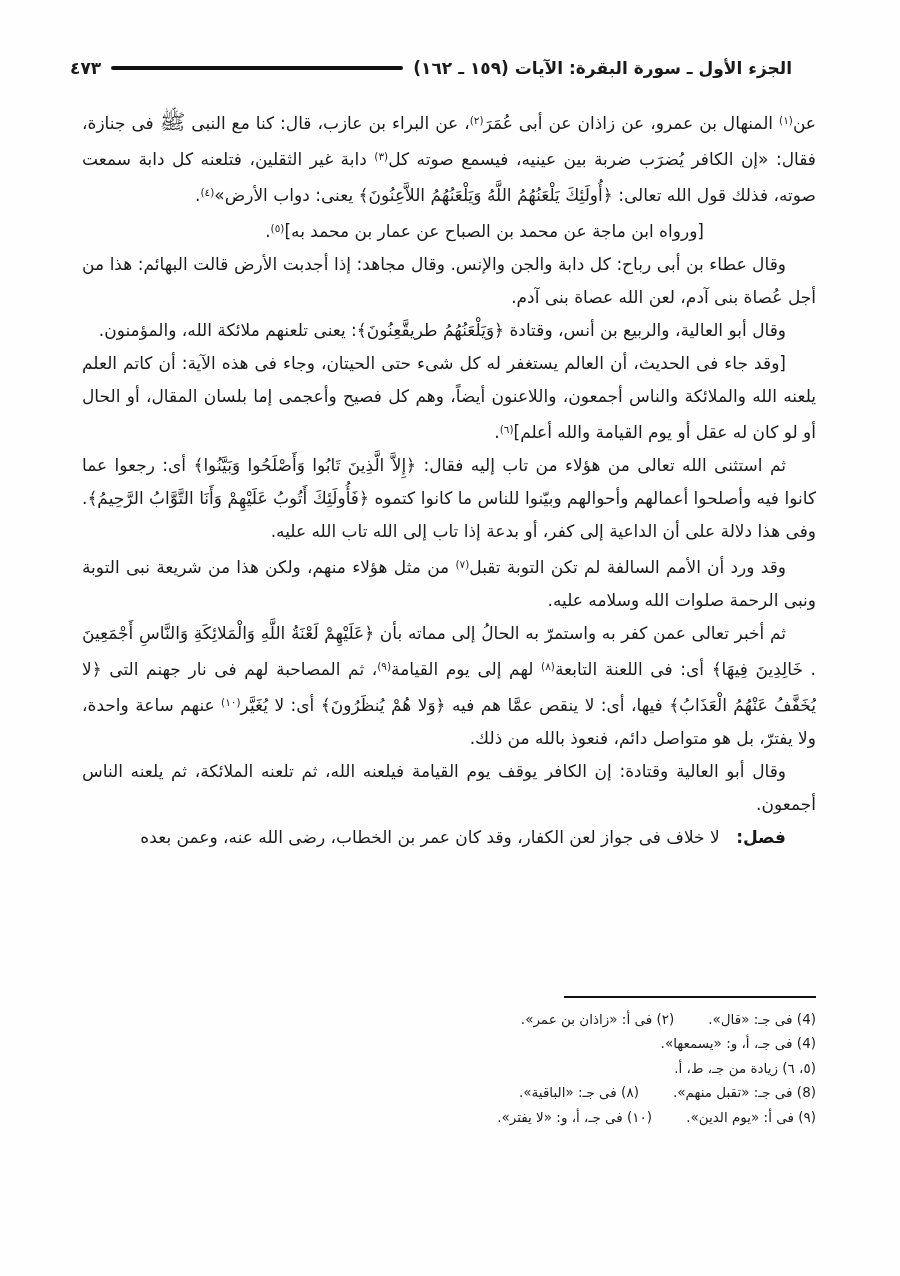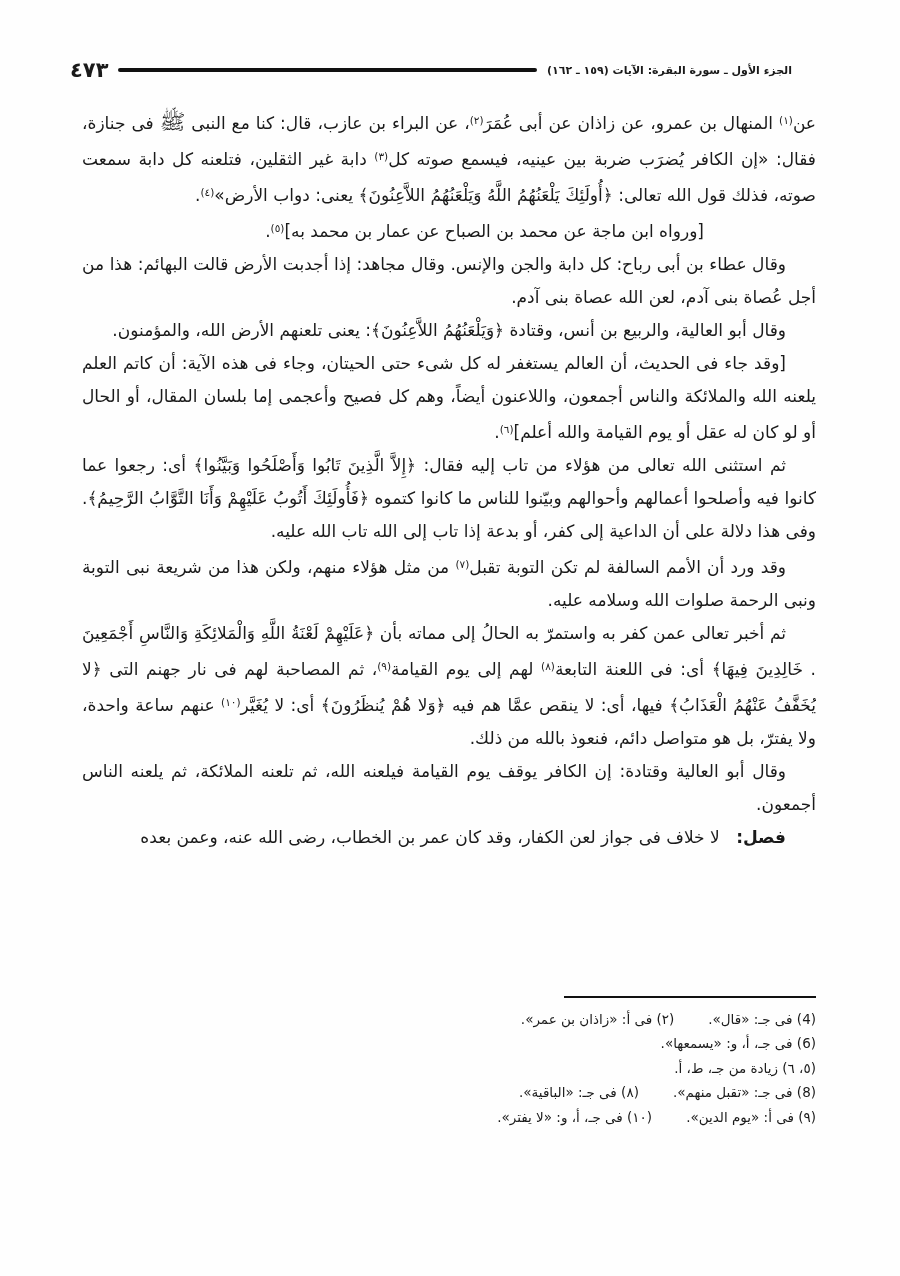--- a/index.html
+++ b/index.html
@@ -17,33 +17,33 @@
     direction: rtl;
   }
   
   .page-header {
     position: absolute;
     top: 58px; right: 108px; left: 70px;
     display: flex; align-items: center;
     direction: rtl;
   }
   .header-title {
-    font-size: 11px; font-weight: bold;
+    font-size: 17px; font-weight: bold;
     white-space: nowrap;
     letter-spacing: 0;
   }
   .header-rule {
     flex: 1 1 auto;
     height: 3.5px;
     background: #111;
     margin: 0 10px;
     border-radius: 2px;
   }
   .page-number {
-    font-size: 21px; font-weight: bold;
+    font-size: 17px; font-weight: bold;
     white-space: nowrap;
   }
   
   .body-text {
     position: absolute;
     top: 104px; right: 84px; left: 82px;
     height: 888px;
     overflow: hidden;
     font-size: 17px;
     line-height: 33px;
@@ -91,38 +91,38 @@
   <header class="page-header">
     <h1 class="header-title">الجزء الأول ـ سورة البقرة: الآيات (١٥٩ ـ ١٦٢)</h1>
     <div class="header-rule"></div>
     <div class="page-number">٤٧٣</div>
   </header>
 
   <main class="body-text">
       <p class="para indent-none"><span class="seg-normal">عن</span><span class="seg-sup">(١)</span><span class="seg-normal"> المنهال بن عمرو، عن زاذان عن أبى عُمَرَ</span><span class="seg-sup">(٢)</span><span class="seg-normal">، عن البراء بن عازب، قال: كنا مع النبى </span><span class="seg-saw">ﷺ</span><span class="seg-normal"> فى جنازة، فقال: «إن الكافر يُضرَب ضربة بين عينيه، فيسمع صوته كل</span><span class="seg-sup">(٣)</span><span class="seg-normal"> دابة غير الثقلين، فتلعنه كل دابة سمعت صوته، فذلك قول الله تعالى: </span><span class="seg-quran">﴿أُولَئِكَ يَلْعَنُهُمُ اللَّهُ وَيَلْعَنُهُمُ اللاَّعِنُونَ﴾</span><span class="seg-normal"> يعنى: دواب الأرض»</span><span class="seg-sup">(٤)</span><span class="seg-normal">.</span></p>
       <p class="para indent-deep"><span class="seg-normal">[ورواه ابن ماجة عن محمد بن الصباح عن عمار بن محمد به]</span><span class="seg-sup">(٥)</span><span class="seg-normal">.</span></p>
       <p class="para indent-normal"><span class="seg-normal">وقال عطاء بن أبى رباح: كل دابة والجن والإنس. وقال مجاهد: إذا أجدبت الأرض قالت البهائم: هذا من أجل عُصاة بنى آدم، لعن الله عصاة بنى آدم.</span></p>
-      <p class="para indent-normal"><span class="seg-normal">وقال أبو العالية، والربيع بن أنس، وقتادة </span><span class="seg-quran">﴿وَيَلْعَنُهُمُ اللاَّعِنُونَ﴾</span><span class="seg-normal">: يعنى تلعنهم الأرض الله، والمؤمنون.</span></p>
+      <p class="para indent-normal"><span class="seg-normal">وقال أبو العالية، والربيع بن أنس، وقتادة </span><span class="seg-quran">﴿وَيَلْعَنُهُمُ طريقَّعِنُونَ﴾</span><span class="seg-normal">: يعنى تلعنهم ملائكة الله، والمؤمنون.</span></p>
       <p class="para indent-normal"><span class="seg-normal">[وقد جاء فى الحديث، أن العالم يستغفر له كل شىء حتى الحيتان، وجاء فى هذه الآية: أن كاتم العلم يلعنه الله والملائكة والناس أجمعون، واللاعنون أيضاً، وهم كل فصيح وأعجمى إما بلسان المقال، أو الحال أو لو كان له عقل أو يوم القيامة والله أعلم]</span><span class="seg-sup">(٦)</span><span class="seg-normal">.</span></p>
       <p class="para indent-normal"><span class="seg-normal">ثم استثنى الله تعالى من هؤلاء من تاب إليه فقال: </span><span class="seg-quran">﴿إِلاَّ الَّذِينَ تَابُوا وَأَصْلَحُوا وَبَيَّنُوا﴾</span><span class="seg-normal"> أى: رجعوا عما كانوا فيه وأصلحوا أعمالهم وأحوالهم وبيّنوا للناس ما كانوا كتموه </span><span class="seg-quran">﴿فَأُولَئِكَ أَتُوبُ عَلَيْهِمْ وَأَنَا التَّوَّابُ الرَّحِيمُ﴾</span><span class="seg-normal">. وفى هذا دلالة على أن الداعية إلى كفر، أو بدعة إذا تاب إلى الله تاب الله عليه.</span></p>
       <p class="para indent-normal"><span class="seg-normal">وقد ورد أن الأمم السالفة لم تكن التوبة تقبل</span><span class="seg-sup">(٧)</span><span class="seg-normal"> من مثل هؤلاء منهم، ولكن هذا من شريعة نبى التوبة ونبى الرحمة صلوات الله وسلامه عليه.</span></p>
       <p class="para indent-normal"><span class="seg-normal">ثم أخبر تعالى عمن كفر به واستمرّ به الحالُ إلى مماته بأن </span><span class="seg-quran">﴿عَلَيْهِمْ لَعْنَةُ اللَّهِ وَالْمَلائِكَةِ وَالنَّاسِ أَجْمَعِينَ . خَالِدِينَ فِيهَا﴾</span><span class="seg-normal"> أى: فى اللعنة التابعة</span><span class="seg-sup">(٨)</span><span class="seg-normal"> لهم إلى يوم القيامة</span><span class="seg-sup">(٩)</span><span class="seg-normal">، ثم المصاحبة لهم فى نار جهنم التى </span><span class="seg-quran">﴿لا يُخَفَّفُ عَنْهُمُ الْعَذَابُ﴾</span><span class="seg-normal"> فيها، أى: لا ينقص عمَّا هم فيه </span><span class="seg-quran">﴿وَلا هُمْ يُنظَرُونَ﴾</span><span class="seg-normal"> أى: لا يُغَيَّر</span><span class="seg-sup">(١٠)</span><span class="seg-normal"> عنهم ساعة واحدة، ولا يفترّ، بل هو متواصل دائم، فنعوذ بالله من ذلك.</span></p>
       <p class="para indent-normal"><span class="seg-normal">وقال أبو العالية وقتادة: إن الكافر يوقف يوم القيامة فيلعنه الله، ثم تلعنه الملائكة، ثم يلعنه الناس أجمعون.</span></p>
       <p class="para indent-normal"><span class="seg-bold">فصل:</span><span class="seg-normal"> لا خلاف فى جواز لعن الكفار، وقد كان عمر بن الخطاب، رضى الله عنه، وعمن بعده</span></p>
     </main>
 
   <div class="footnote-block">
     <div class="footnote-rule"></div>
     <section class="footnotes">
         <div class="fn-row">
           <span class="fn-item"><span class="seg-normal">(4) فى جـ: «قال».</span></span>
           <span class="fn-item"><span class="seg-normal">(٢) فى أ: «زاذان بن عمر».</span></span>
         </div>
         <div class="fn-row">
-          <span class="fn-item"><span class="seg-normal">(6) فى جـ، أ، و: «يسمعها».</span></span>
+          <span class="fn-item"><span class="seg-normal">(4) فى جـ، أ، و: «يسمعها».</span></span>
         </div>
         <div class="fn-row">
           <span class="fn-item"><span class="seg-normal">(٥، ٦) زيادة من جـ، ط، أ.</span></span>
         </div>
         <div class="fn-row">
           <span class="fn-item"><span class="seg-normal">(8) فى جـ: «تقبل منهم».</span></span>
           <span class="fn-item"><span class="seg-normal">(٨) فى جـ: «الباقية».</span></span>
         </div>
         <div class="fn-row">
           <span class="fn-item"><span class="seg-normal">(٩) فى أ: «يوم الدين».</span></span>

